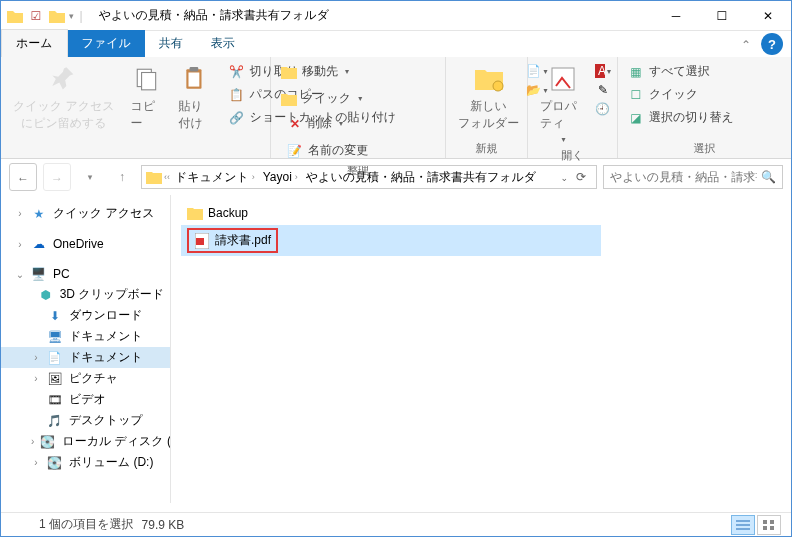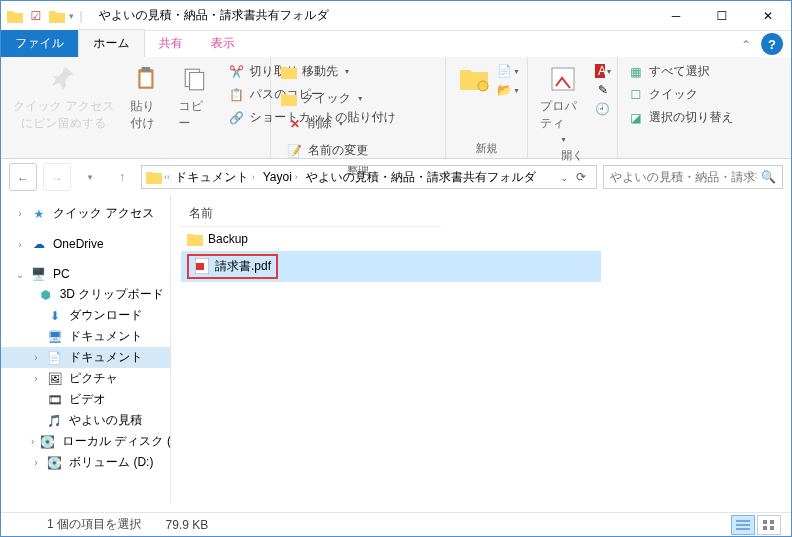--- a/index.html
+++ b/index.html
@@ -5,21 +5,21 @@
 *{margin:0;padding:0;box-sizing:border-box;font-family:"Segoe UI","Yu Gothic UI","Meiryo",sans-serif;font-size:12px}
 body{width:792px;height:537px;background:#fff;border:1px solid #4d8ed4;overflow:hidden;position:relative}
 .titlebar{height:30px;display:flex;align-items:center;background:#fff;border-bottom:1px solid #e5e5e5}
 .tb-icons{display:flex;align-items:center;padding:0 5px;gap:3px}
 .tb-icon{width:18px;height:18px;display:flex;align-items:center;justify-content:center}
 .tb-sep{color:#ccc;margin:0 3px}
 .tb-title{margin-left:8px;color:#000}
 .tb-controls{margin-left:auto;display:flex}
 .tb-btn{width:46px;height:30px;display:flex;align-items:center;justify-content:center;color:#000}
 .tabbar{height:26px;background:#fff;display:flex;align-items:flex-end;padding-left:0}
-.tab{padding:5px 14px;color:#ec4899;cursor:pointer}
+.tab{padding:5px 14px;color:#0c4a6e;cursor:pointer}
 .tab.file{background:#1979ca;color:#fff}
 .tab.active{background:#f6f6f6;border-top:1px solid #e0e0e0;border-left:1px solid #e0e0e0;border-right:1px solid #e0e0e0;color:#000}
 .tab-expand{margin-left:auto;padding:5px 10px;color:#888}
 .tab-help{width:22px;height:22px;border-radius:50%;background:#1979ca;color:#fff;display:flex;align-items:center;justify-content:center;margin-right:8px;margin-bottom:2px;font-size:13px;font-weight:bold}
 .ribbon{height:102px;background:#f6f6f6;border-bottom:1px solid #d8d8d8;display:flex}
 .rgroup{border-right:1px solid #e0e0e0;display:flex;flex-direction:column;padding:4px 6px 2px}
 .rgroup-body{flex:1;display:flex;align-items:flex-start;gap:4px}
 .rgroup-label{text-align:center;color:#666;font-size:11px;padding-top:2px}
 .rbtn-lg{display:flex;flex-direction:column;align-items:center;justify-content:center;padding:2px 6px;gap:3px;color:#666}
 .rbtn-lg.disabled{opacity:.5}
@@ -41,21 +41,21 @@
 .sidebar{width:170px;border-right:1px solid #e5e5e5;padding:8px 0;overflow-y:auto;position:relative}
 .tree-item{display:flex;align-items:center;padding:2px 6px 2px 14px;gap:6px;color:#000;white-space:nowrap}
 .tree-item.l2{padding-left:30px}
 .tree-item.sel{background:#d4e8f7}
 .tree-icon{width:16px;height:16px;display:inline-flex;align-items:center;justify-content:center;flex-shrink:0}
 .tree-chev{width:10px;font-size:10px;color:#888;display:inline-block;text-align:center}
 .filearea{flex:1;padding:6px 0 0 10px}
 .col-header{padding:4px 8px;color:#444;border-bottom:1px solid #f0f0f0;width:260px}
 .file-row{display:flex;align-items:center;gap:5px;padding:3px 6px;margin:1px 0;width:420px}
 .file-row.sel{background:#cce8ff}
-.file-highlight{border:2px solid #e23a3a;display:inline-flex;align-items:flex-start;gap:5px;padding:2px 5px}
+.file-highlight{border:2px solid #e23a3a;display:inline-flex;align-items:center;gap:5px;padding:2px 5px}
 .statusbar{position:absolute;bottom:0;left:0;right:0;height:24px;border-top:1px solid #e5e5e5;display:flex;align-items:center;padding:0 10px;color:#444;background:#fff}
 .status-right{margin-left:auto;display:flex;gap:2px}
 .view-btn{width:24px;height:20px;border:1px solid #ccc;display:flex;align-items:center;justify-content:center}
 .view-btn.active{background:#cce8ff;border-color:#7ab8e8}
 .svg-folder{fill:#ffd968}
 .svg-pin{fill:#888}
 </style>
 </head>
 <body>
 
@@ -77,22 +77,22 @@
   </div>
   <span class="tb-title">やよいの見積・納品・請求書共有フォルダ</span>
   <div class="tb-controls">
     <div class="tb-btn">─</div>
     <div class="tb-btn">☐</div>
     <div class="tb-btn">✕</div>
   </div>
 </div>
 
 <div class="tabbar">
+  <div class="tab active">ホーム</div>
   <div class="tab file">ファイル</div>
-  <div class="tab active">ホーム</div>
   <div class="tab">共有</div>
   <div class="tab">表示</div>
   <div class="tab-expand">⌃</div>
   <div class="tab-help">?</div>
 </div>
 
 <div class="ribbon">
   <div class="rgroup" style="width:270px">
     <div class="rgroup-body">
       <div class="rbtn-lg disabled">
@@ -100,35 +100,35 @@
             <svg width="28" height="28" viewBox="0 0 24 24">
               <path class="svg-pin" d="M14 2l6 6-3 1-4 4 1 5-3 3-3-6-6 3 3-6-3-3 5 1 4-4 1-3z" opacity=".4"></path>
             </svg>
           </span>
         <span style="white-space:pre;text-align:center;color:#aaa">クイック アクセス
 にピン留めする</span>
       </div>
       <div class="rbtn-lg">
         <span class="ricon32">
             <svg width="26" height="26" viewBox="0 0 24 24">
+              <rect x="3" y="3" width="13" height="16" fill="#fff" stroke="#888"></rect>
+              <rect x="7" y="6" width="13" height="16" fill="#fff" stroke="#888"></rect>
+            </svg>
+          </span>
+        <span>コピー</span>
+      </div>
+      <div class="rbtn-lg">
+        <span class="ricon32">
+            <svg width="26" height="26" viewBox="0 0 24 24">
               <rect x="4" y="3" width="14" height="18" rx="1" fill="#c9874a"></rect>
               <rect x="7" y="1" width="8" height="4" rx="1" fill="#888"></rect>
               <rect x="6" y="6" width="10" height="13" fill="#fff"></rect>
             </svg>
           </span>
         <span>貼り付け</span>
-      </div>
-      <div class="rbtn-lg">
-        <span class="ricon32">
-            <svg width="26" height="26" viewBox="0 0 24 24">
-              <rect x="3" y="3" width="13" height="16" fill="#fff" stroke="#888"></rect>
-              <rect x="7" y="6" width="13" height="16" fill="#fff" stroke="#888"></rect>
-            </svg>
-          </span>
-        <span>コピー</span>
       </div>
       <div class="rcol" style="margin-left:4px">
         <div class="rbtn-sm">
             <span class="ricon16">✂️</span>
             <span>切り取り</span>
           </div>
         <div class="rbtn-sm">
             <span class="ricon16">📋</span>
             <span>パスのコピー</span>
           </div>
@@ -179,20 +179,22 @@
 
   <div class="rgroup" style="width:82px">
     <div class="rgroup-body">
       <div class="rbtn-lg">
         <span class="ricon32">
             <svg width="30" height="26">
               <path class="svg-folder" d="M1 4h10l2 2h16v18H1z"></path>
               <circle cx="24" cy="20" r="5" fill="#ffcf4a" stroke="#c9a030"></circle>
             </svg>
           </span>
+        <span style="white-space:pre;text-align:center">新しい
+フォルダー</span>
       </div>
       <div class="rcol" style="gap:3px;margin-top:2px">
         <span class="ricon16">📄<span class="arrow-dn">▾</span></span>
         <span class="ricon16">📂<span class="arrow-dn">▾</span></span>
       </div>
     </div>
     <div class="rgroup-label">新規</div>
   </div>
 
   <div class="rgroup" style="width:90px">
@@ -232,20 +234,21 @@
         <div class="rbtn-sm">
             <span class="ricon16" style="color:#4a8">☐</span>
             <span>クイック</span>
           </div>
         <div class="rbtn-sm">
             <span class="ricon16" style="color:#4a8">◪</span>
             <span>選択の切り替え</span>
           </div>
       </div>
     </div>
+    <div class="rgroup-label">選択</div>
   </div>
 </div>
 
 <div class="address">
   <div class="nav-arrow">←</div>
   <div class="nav-arrow" style="opacity:.4">→</div>
   <div class="nav-btn" style="font-size:9px">▾</div>
   <div class="nav-btn">↑</div>
   <div class="addr-box">
     <span class="ricon16">
@@ -318,36 +321,35 @@
         <span>ピクチャ</span>
       </div>
     <div class="tree-item l2">
         <span class="tree-chev"></span>
         <span class="tree-icon">🎞</span>
         <span>ビデオ</span>
       </div>
     <div class="tree-item l2">
         <span class="tree-chev"></span>
         <span class="tree-icon">🎵</span>
-        <span>やよいの見積</span>
+        <span>デスクトップ</span>
       </div>
     <div class="tree-item l2">
         <span class="tree-chev">›</span>
         <span class="tree-icon">💽</span>
         <span>ローカル ディスク (C</span>
       </div>
     <div class="tree-item l2">
         <span class="tree-chev">›</span>
         <span class="tree-icon">💽</span>
         <span>ボリューム (D:)</span>
       </div>
   </div>
 
   <div class="filearea">
-    <div class="col-header">名前</div>
     <div class="file-row">
       <span class="ricon16">
           <svg width="16" height="14">
             <path class="svg-folder" d="M0 2h6l1 1h9v11H0z"></path>
           </svg>
         </span>
       <span>Backup</span>
     </div>
     <div class="file-row sel">
       <span class="file-highlight">
@@ -357,22 +359,22 @@
               <rect x="1" y="5" width="8" height="7" fill="#d33"></rect>
             </svg>
           </span>
         <span>請求書.pdf</span>
       </span>
     </div>
   </div>
 </div>
 
 <div class="statusbar">
-  <span style="margin-left:36px">1 個の項目を選択</span>
-  <span style="margin-left:24px">79.9 KB</span>
+  <span style="margin-left:28px">1 個の項目を選択</span>
+  <span style="margin-left:8px">79.9 KB</span>
   <div class="status-right">
     <div class="view-btn active">
         <svg width="14" height="12">
           <g stroke="#3b7fc4" stroke-width="1.2">
             <line x1="0" y1="2" x2="14" y2="2"></line>
             <line x1="0" y1="6" x2="14" y2="6"></line>
             <line x1="0" y1="10" x2="14" y2="10"></line>
           </g>
         </svg>
       </div>

